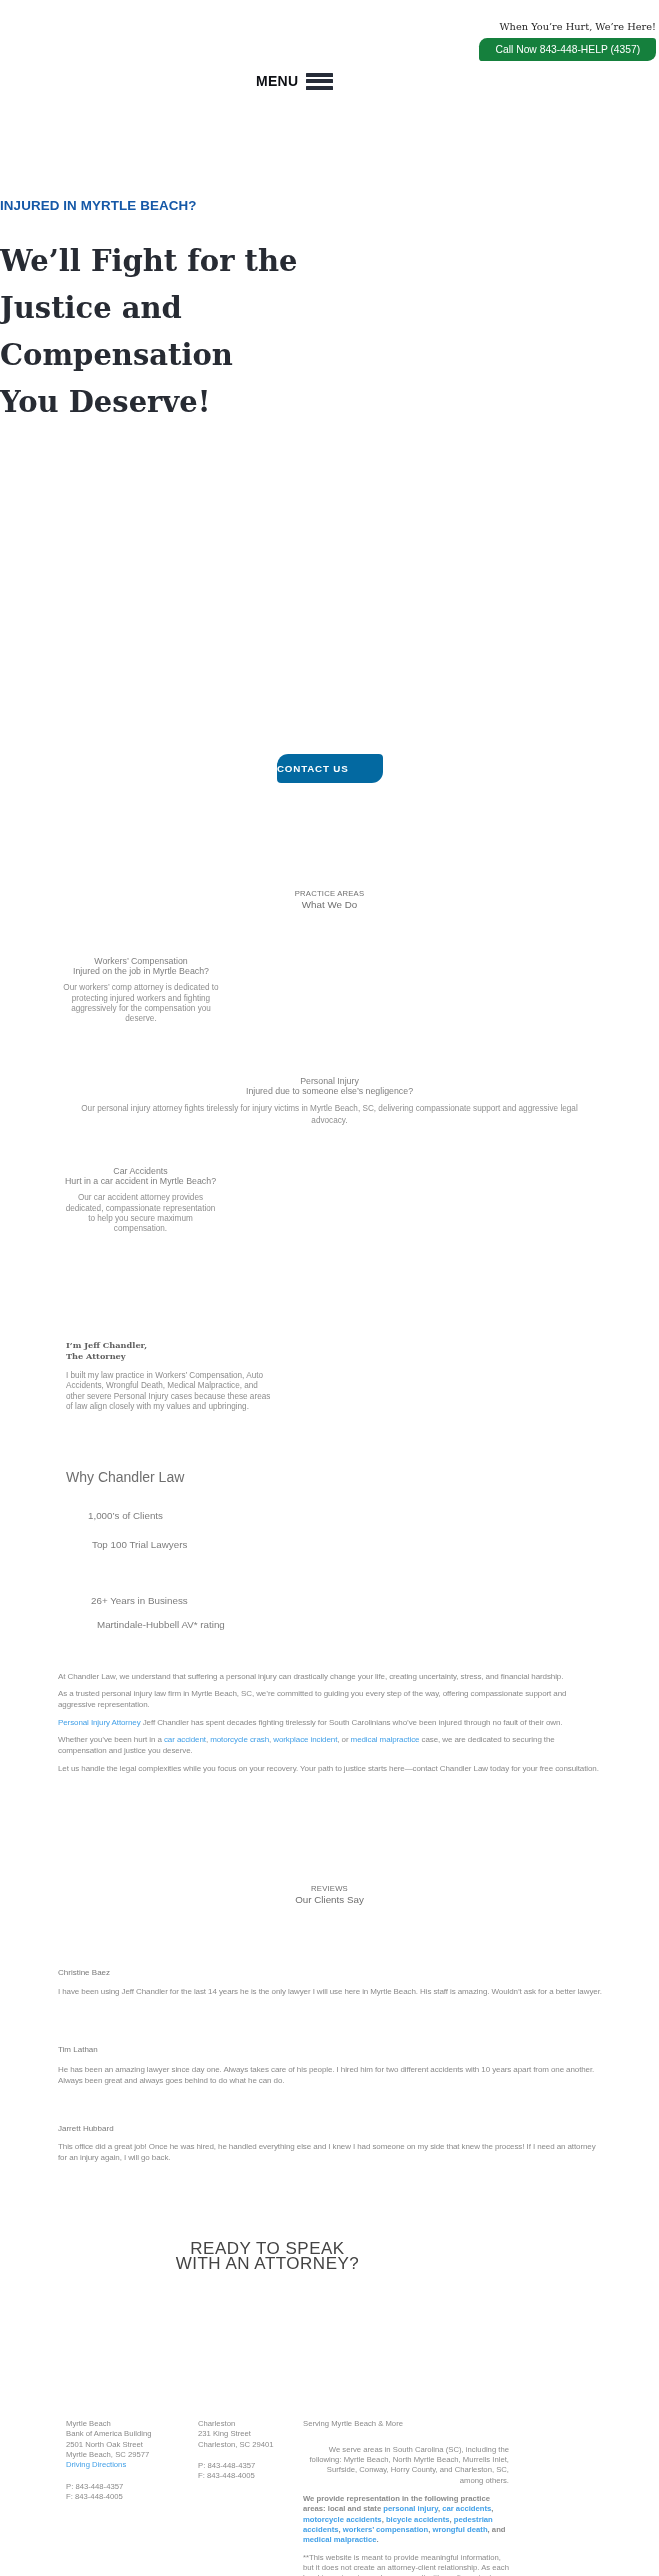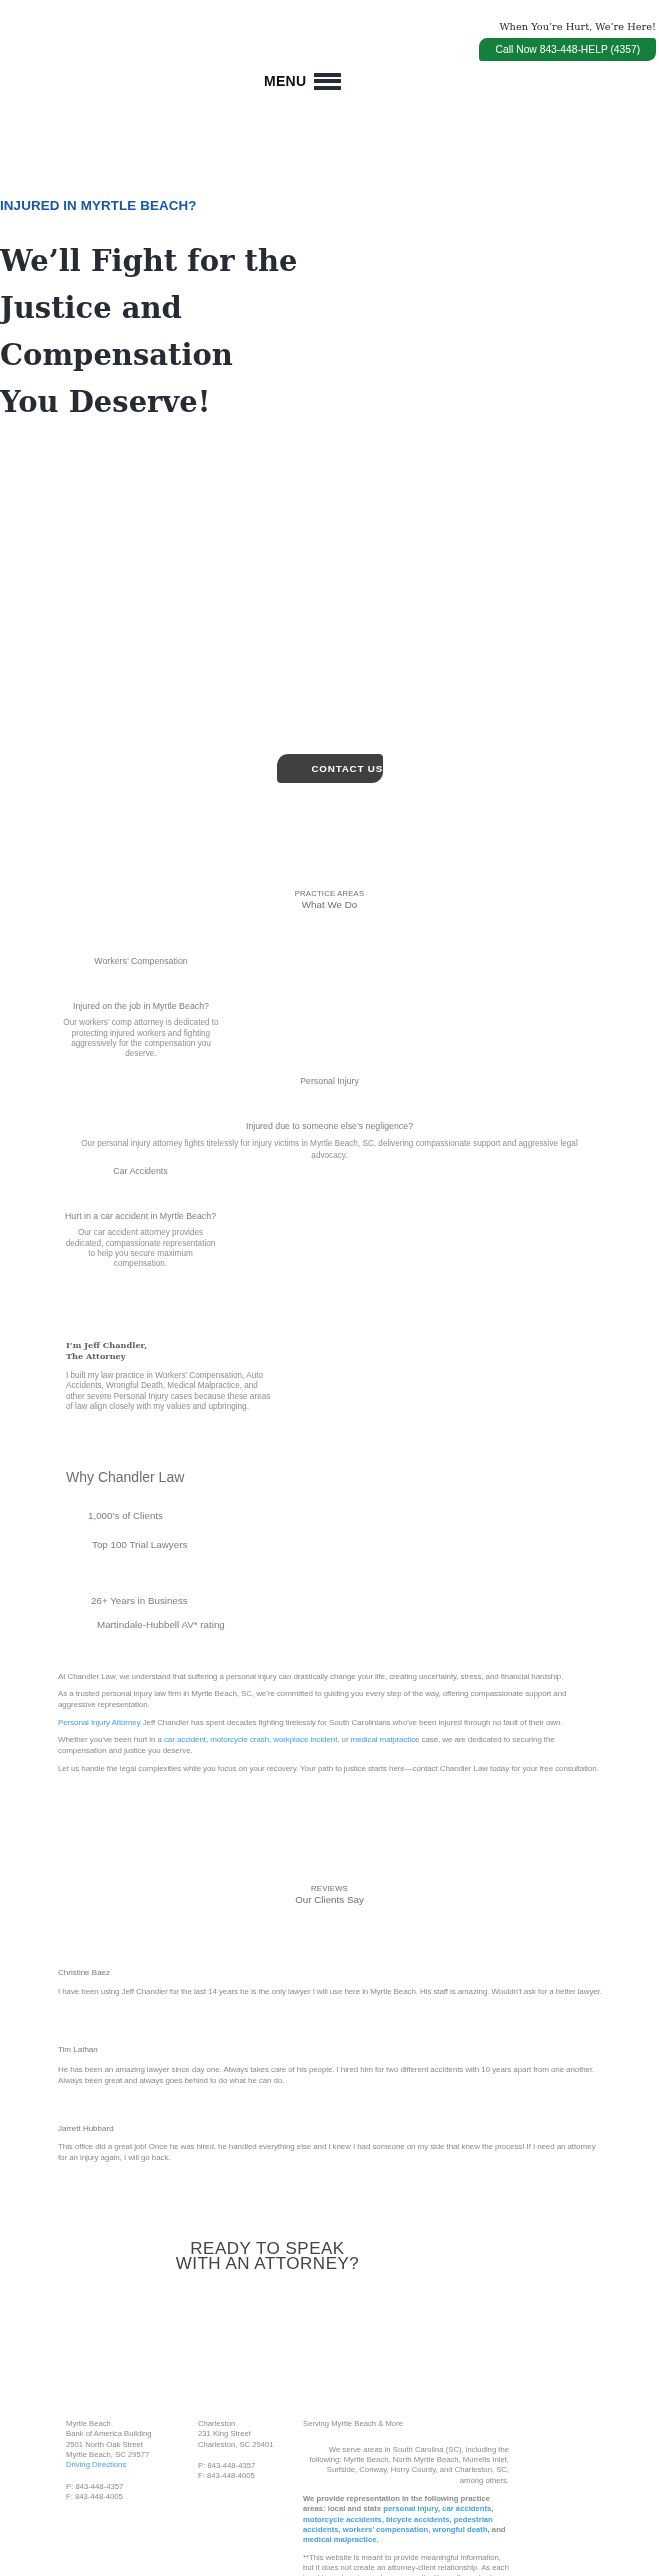--- a/index.html
+++ b/index.html
@@ -3,39 +3,39 @@
 <meta charset="utf-8">
 <style>
   html,body{margin:0;padding:0;background:#fff;}
   .page{position:relative;width:659px;height:2710px;margin:0 auto;background:#fff;overflow:hidden;font-family:"Liberation Sans",sans-serif;}
   .abs{position:absolute;}
 
   
   .tagline{top:20.6px;right:3.1px;font-family:"DejaVu Serif",serif;font-size:9.8px;color:#262626;}
   .call-btn{top:38px;right:2.6px;width:177px;height:23px;background:#15803d;color:#fff;
     border-radius:8.2px 3.1px 8.2px 3.1px;font-size:10.3px;line-height:23px;text-align:center;text-decoration:none;display:block;}
-  .menu-wrap{top:70px;left:264px;display:flex;align-items:center;gap:8px;cursor:pointer;}
+  .menu-wrap{top:70px;left:256px;display:flex;align-items:center;gap:8px;cursor:pointer;}
   .menu-label{font-size:14px;font-weight:bold;color:#0d0f14;letter-spacing:0.3px;font-family:"Liberation Sans",sans-serif;}
   .menu-icon{display:inline-block;}
   .menu-icon i{display:block;width:27px;height:4.1px;background:#262c38;margin:2.6px 0;border-radius:0.5px;}
 
   
   .hero-kicker{top:198px;left:0;font-size:13.4px;font-weight:bold;color:#1558a7;letter-spacing:0.1px;}
   .hero-heading{top:238px;left:0;font-family:"DejaVu Serif",serif;font-weight:700;font-size:29px;line-height:47px;color:#272b33;}
-  .contact-btn{top:754px;left:277px;width:106px;height:29px;background:#404040;color:#fff;border-radius:11.3px 4.1px 11.3px 4.1px;
-    font-size:9.8px;font-weight:bold;letter-spacing:0.8px;line-height:29px;text-align:right;text-decoration:none;display:block;}
+  .contact-btn{top:754px;left:277px;width:106px;height:29px;background:#0369a1;color:#fff;border-radius:11.3px 4.1px 11.3px 4.1px;
+    font-size:9.8px;font-weight:bold;letter-spacing:0.8px;line-height:29px;text-align:left;text-decoration:none;display:block;}
 
   
   .sect-kicker{left:0;width:659px;text-align:center;font-size:7.7px;color:#6f6f6f;letter-spacing:0.2px;}
   .sect-sub{left:0;width:659px;text-align:center;font-size:9.8px;color:#6f6f6f;}
 
   
   .pa{text-align:center;color:#7e7e7e;}
   .pa .pa-name{font-size:8.8px;line-height:10.3px;}
-  .pa .pa-q{font-size:8.8px;line-height:10.3px;margin-top:35px;}
+  .pa .pa-q{font-size:8.8px;line-height:10.3px;}
   .pa .pa-desc{margin-top:6.7px;font-size:8.2px;line-height:10.3px;color:#8f8f8f;}
   .pa1{top:956px;left:61px;width:160px;}
   .pa2{top:1076px;left:64px;width:531px;}
   .pa2 .pa-desc{line-height:11.3px;}
   .pa3{top:1166px;left:63px;width:155px;}
 
   
   .atty-name{top:1340px;left:66px;font-family:"DejaVu Serif",serif;font-weight:bold;font-size:8.2px;line-height:10.8px;color:#5f5f5f;}
   .atty-bio{top:1371px;left:66px;width:206px;font-size:8.2px;line-height:10.3px;color:#8d8d8d;}
 

